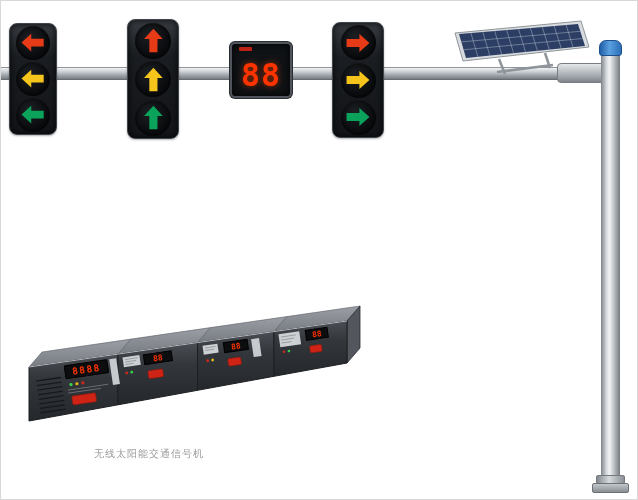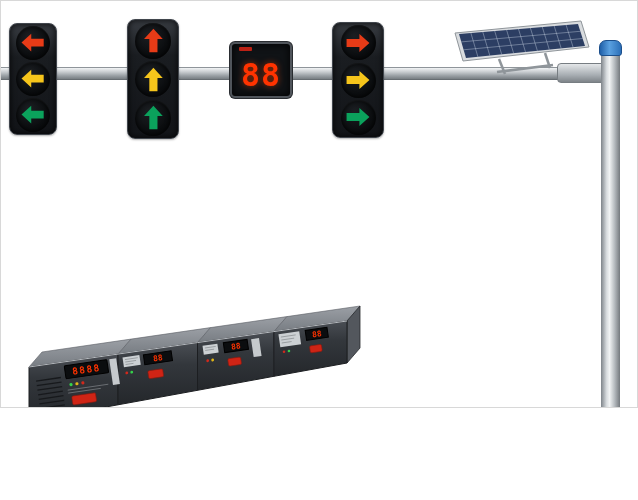--- a/index.html
+++ b/index.html
@@ -1,17 +1,17 @@
 <!DOCTYPE html>
 <html><head>
 <meta charset="utf-8">
 <style>
   html,body{margin:0;padding:0;background:#fff;}
   .stage{
-    position:relative;width:638px;height:408px;background:#ffffff;
+    position:relative;width:638px;height:500px;background:#ffffff;
     overflow:hidden;border:1px solid #d8d8d8;box-sizing:border-box;
     font-family:"DejaVu Sans","Liberation Sans",sans-serif;
   }
 
   
   .arm{
     position:absolute;left:0;top:66px;width:606px;height:11px;
     background:linear-gradient(180deg,#f2f4f5 0%,#c9cdd1 35%,#9aa0a5 70%,#777d82 100%);
     border-top:1px solid #8f959a;border-bottom:1px solid #676d72;
   }
@@ -273,14 +273,15 @@
         <line x1="263" y1="73" x2="273" y2="73"></line>
       </g>
       <rect x="288" y="64" width="22" height="10" fill="#0b0d0f" stroke="#000"></rect>
       <text x="299" y="72" text-anchor="middle" font-family="DejaVu Sans Mono, monospace" font-size="8" font-weight="bold" fill="#ff3300">88</text>
       <circle cx="264" cy="82" r="1.3" fill="#d2291c"></circle>
       <circle cx="269" cy="82" r="1.3" fill="#35d24a"></circle>
       <rect x="290" y="80" width="12" height="7" rx="1.5" stroke="#8e170c" stroke-width="0.6" fill="#cf2415"></rect>
     </g>
   </svg>
 
+  <div class="caption">无线太阳能交通信号机</div>
 
 </div>
 
 </body></html>

